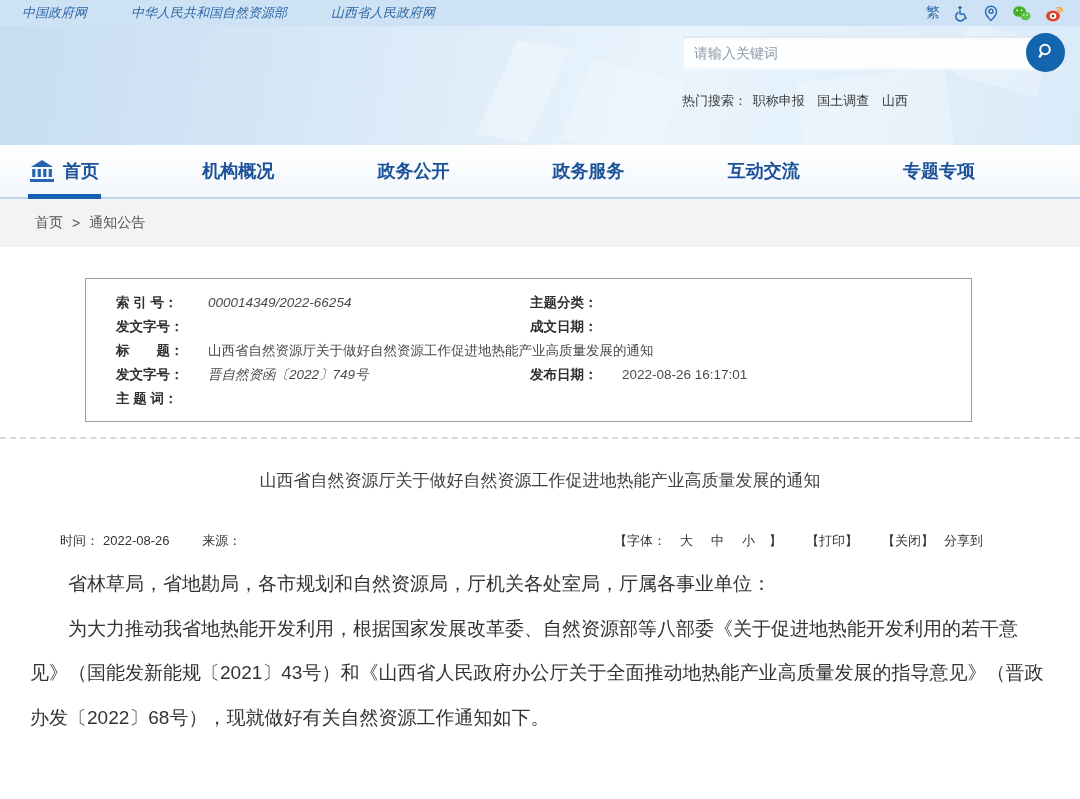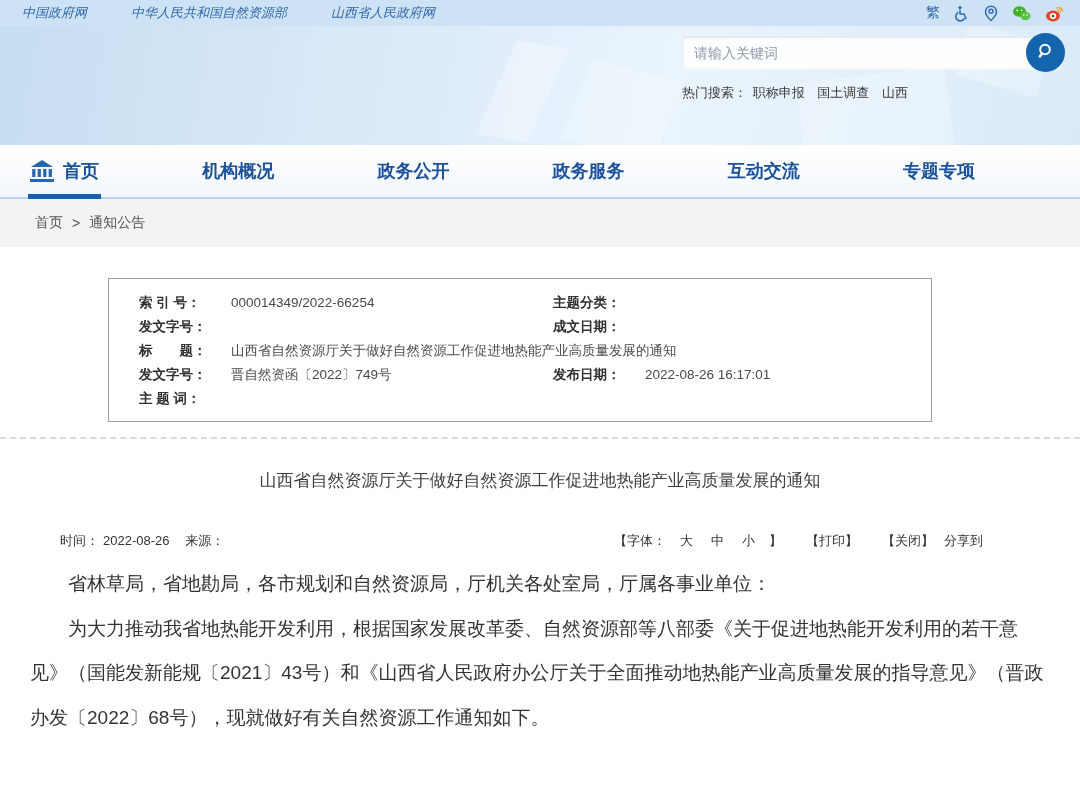--- a/index.html
+++ b/index.html
@@ -50,21 +50,21 @@
   .search-box input{
     width:100%;height:33px;border:none;border-radius:4px;background:#fcfeff;
     padding:0 46px 0 12px;font-size:14px;color:#555;outline:none;
     box-shadow:0 1px 3px rgba(60,100,150,.25) inset,0 1px 2px rgba(255,255,255,.6);
   }
   .search-box input::placeholder{color:#8f9aa6;}
   .search-btn{
     position:absolute;right:-3px;top:-3px;width:39px;height:39px;border:none;border-radius:50%;
     background:var(--btn-blue);display:flex;align-items:center;justify-content:center;cursor:pointer;
   }
-  .hot-search{margin-top:15px;font-size:13px;color:#3c3c3c;}
+  .hot-search{margin-top:23px;font-size:13px;color:#3c3c3c;}
   .hot-search a{color:#3c3c3c;margin-right:9px;}
   .hot-search .hs-label{margin-right:2px;}
 
   
   .mainnav{
     height:54px;background:linear-gradient(#ffffff,#f2f7fc);
     border-bottom:2px solid #b9d4ec;
     display:flex;justify-content:space-between;align-items:stretch;
     padding:0 105px 0 30px;
   }
@@ -79,24 +79,24 @@
 
   
   .breadcrumb{
     height:48px;background:#f3f3f3;
     display:flex;align-items:center;gap:9px;padding:0 35px;font-size:14px;color:#555;
   }
   .breadcrumb a{color:#555;}
 
   
   .meta-section{background:#fff;padding-top:31px;}
-  .meta-box{margin-left:108px;width:824px;border:1px solid #9d9d9d;background:#fff;padding:12px 0 10px;}
+  .meta-box{margin-left:85px;width:887px;border:1px solid #9d9d9d;background:#fff;padding:12px 0 10px;}
   .meta-row{display:flex;padding-left:30px;line-height:24px;font-size:13.5px;color:#4a4a4a;}
   .meta-label{font-weight:bold;color:#2f2f2f;flex:0 0 92px;white-space:pre;}
-  .mv1{width:322px;padding-right:10px;}
+  .mv1{width:322px;padding-right:10px;font-style:italic;}
   .mv-full{flex:1;padding-right:24px;}
   .mv2{flex:1;padding-right:10px;}
 
   .dashed{border-top:2px dashed #d9d9d9;margin-top:15px;}
 
   
   .article{padding-top:30px;}
   .article-list-title{text-align:center;font-size:17px;color:#404040;}
   .article-info{
     display:flex;justify-content:space-between;align-items:center;
@@ -256,21 +256,21 @@
 </div>
 
 <div class="dashed"></div>
 
 <div class="article">
   <div class="article-list-title">山西省自然资源厅关于做好自然资源工作促进地热能产业高质量发展的通知</div>
 
   <div class="article-info">
     <div class="info-left">
       <span>时间：</span><span>2022-08-26</span>
-      <span style="margin-left:8px;">来源：</span><span></span>
+      <span style="margin-left:25px;">来源：</span><span></span>
     </div>
     <div class="info-right">
       <span>【字体：</span>
       <a class="fsz">大</a>
       <a class="fsz">中</a>
       <a class="fsz">小</a>
       <span>】</span>
       <a class="grp">【打印】</a>
       <a class="grp">【关闭】</a>
       <a>分享到</a>

